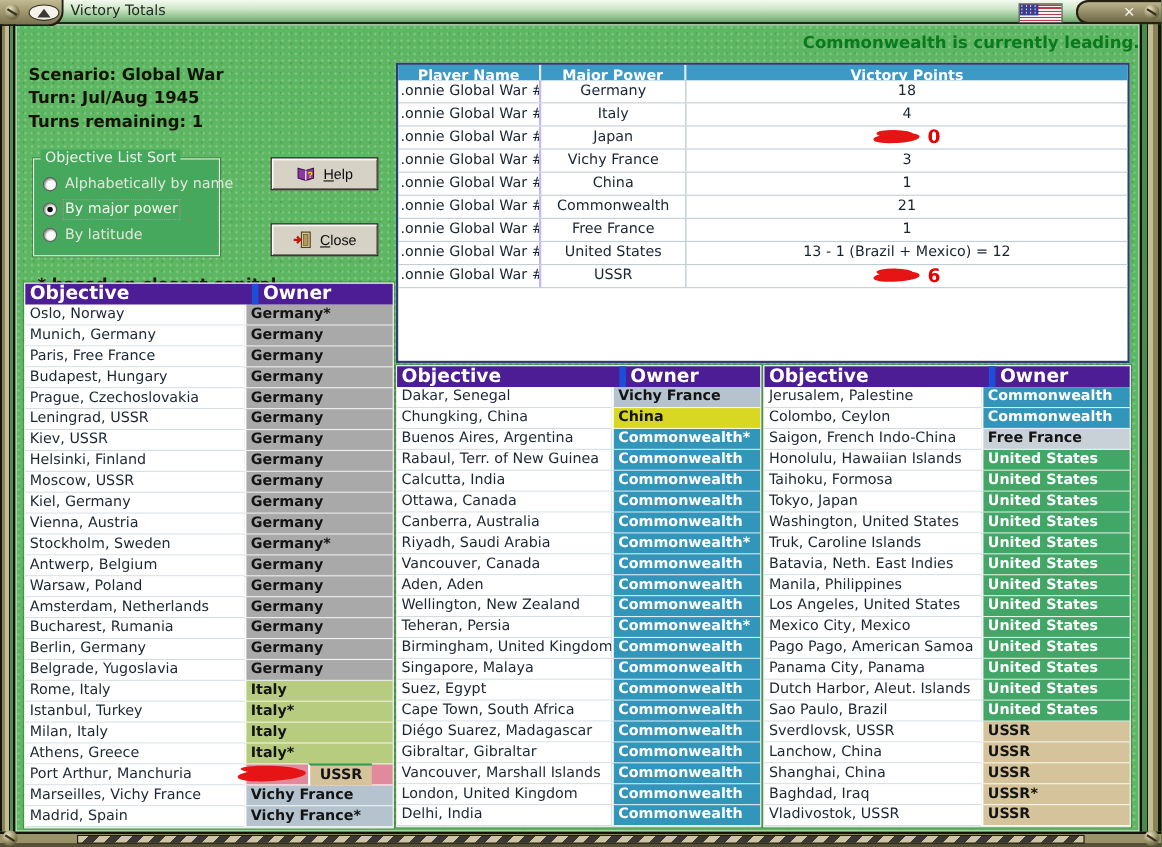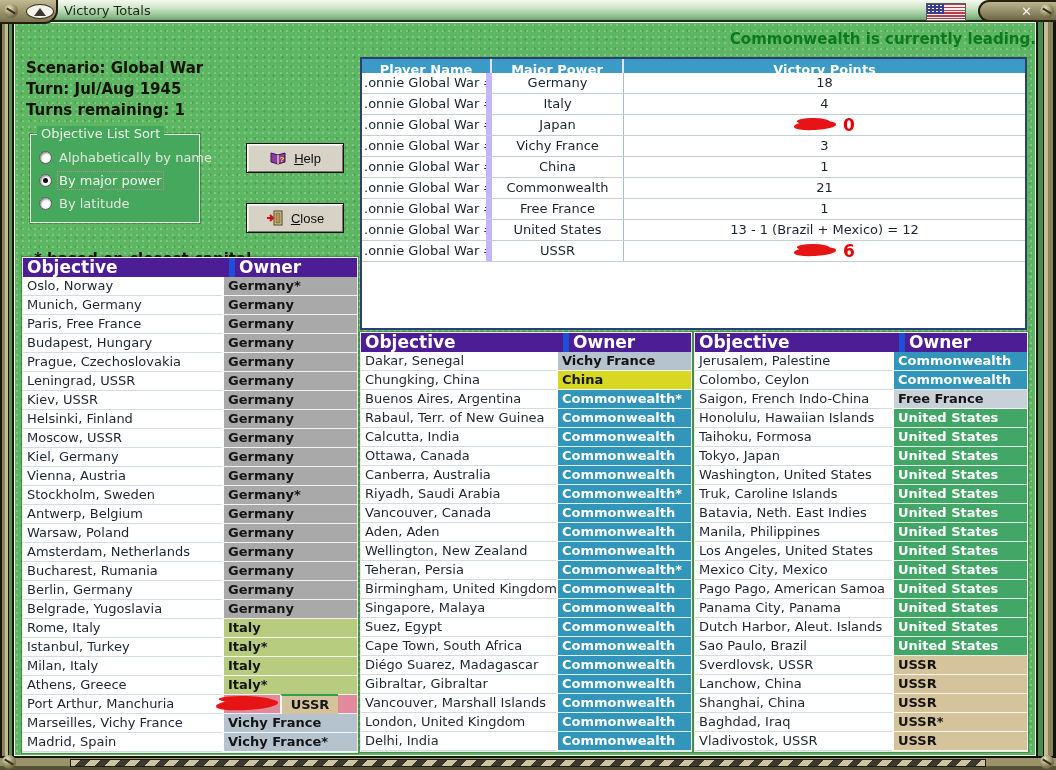--- a/index.html
+++ b/index.html
@@ -44,21 +44,21 @@
     background-color:#5db661;
     background-image:radial-gradient(rgba(255,255,255,.22) 1px, transparent 1.3px),
                      radial-gradient(rgba(16,88,28,.20) 1px, transparent 1.3px);
     background-size:6px 6px, 9px 9px; background-position:0 0, 3px 4px;
     box-shadow:inset 0 0 0 1px #f0f6ee; z-index:10; }
 
   .banner { position:absolute; top:8px; left:0; right:0; text-align:right;
     font-size:15px; font-weight:bold; color:#0b7a1f; }
   .scenario { position:absolute; left:12px; top:36px; font-size:15px; font-weight:bold; color:#141404; line-height:21px; }
 
-  .sortbox { position:absolute; left:16px; top:112px; width:170px; height:89px;
+  .sortbox { position:absolute; left:16px; top:122px; width:170px; height:89px;
     background:#46a85c; border:1px solid #e9ede4; box-shadow:0 0 0 1px rgba(16,56,16,.35); }
   .legend { position:absolute; top:-9px; left:6px; background:#46a85c; padding:0 4px; font-size:13px; color:#eef2ea; }
   .radio-row { display:flex; align-items:center; gap:7px; height:17px; margin:6px 0 0 8px; cursor:pointer; }
   .radio-row:first-of-type { margin-top:14px; }
   .radio { width:13px; height:13px; border-radius:50%; background:#fff; border:1px solid #5a5a5a;
     box-shadow:inset 1px 1px 2px #808080, inset -1px -1px 1px #f4f4f4; position:relative; flex:0 0 13px; }
   .radio.sel::after { content:""; position:absolute; left:3px; top:3px; width:5px; height:5px; border-radius:50%; background:#0c0c0c; }
   .radio-label { font-size:13px; color:#e2e6de; white-space:nowrap; }
   .radio-label.sel { color:#f6f8f2; outline:1px dotted #cf7f9f; outline-offset:1px; }
 
@@ -71,21 +71,21 @@
   
   .vp-table { position:absolute; left:346px; top:35px; width:667px; height:273px;
     background:#fff; border:2px solid #2e3e74; }
   .vp-head { display:flex; height:14px; background:#3b9ac6; }
   .vp-h { color:#fff; font-weight:bold; font-size:13px; line-height:22px; text-align:center; }
   .vp-h1 { width:130px; border-right:2px solid #dde8ee; }
   .vp-h2 { width:132px; border-right:2px solid #dde8ee; }
   .vp-h3 { flex:1; }
   .p-row { display:flex; height:21px; border-bottom:1px solid #c2ced6; }
   .p-cell { font-size:13px; color:#1a2430; line-height:20px; }
-  .p-name { width:130px; padding-left:2px; border-right:6px solid #c4b5fd; white-space:nowrap; overflow:hidden;text-align:center; }
+  .p-name { width:130px; padding-left:2px; border-right:2px solid #c4b5fd; white-space:nowrap; overflow:hidden;text-align:center; }
   .p-power { width:132px; text-align:center; border-right:1px solid #aebec8; }
   .p-points { flex:1; display:flex; justify-content:center; align-items:center; }
 
   
   .obj-table { position:absolute; background:#fff; border:1px solid #e9ede4; box-shadow:0 0 0 1px rgba(40,70,40,.35); }
   .t-head { display:flex; height:19px; background:#4c1d95; color:#fff; font-weight:bold; font-size:17px; line-height:18px; }
   .h-obj { flex:1; padding-left:4px; }
   .h-owner { width:128px; border-left:6px solid #1d4ed8; padding-left:4px; }
   .o-row { display:flex; height:19px; }
   .o-cell { font-size:13px; line-height:18px; }

